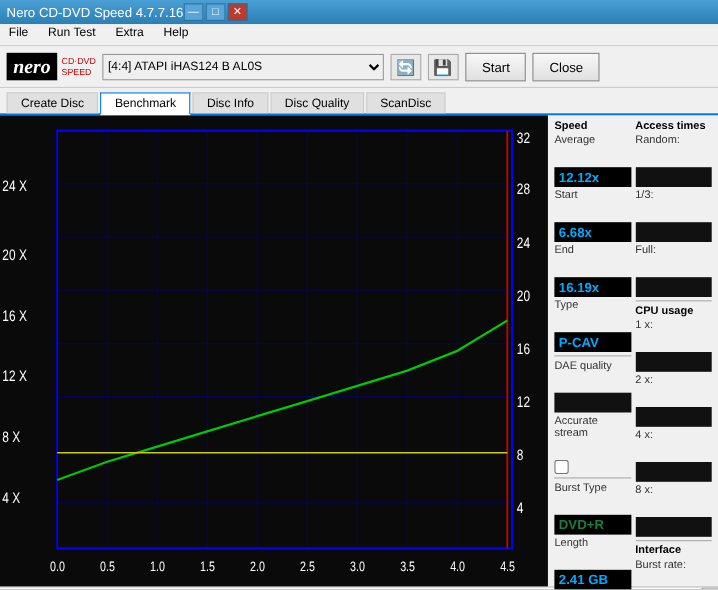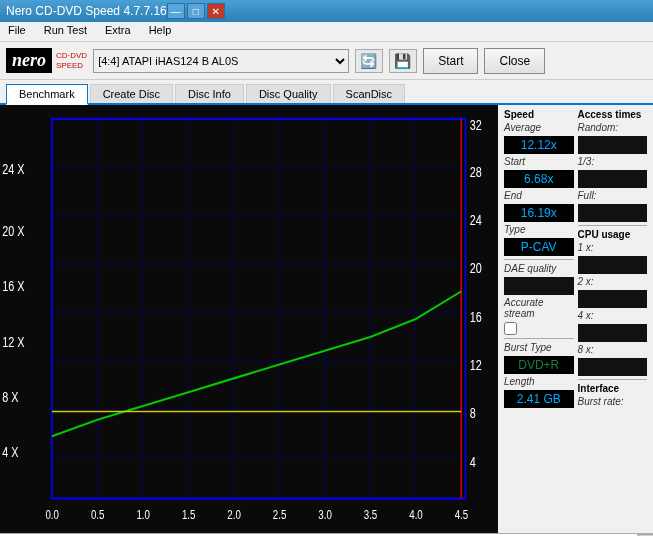--- a/index.html
+++ b/index.html
@@ -137,30 +137,29 @@
     
     .right-panel {
       width: 155px;
       background: #f0f0f0;
       padding: 4px 6px;
       display: flex;
       flex-direction: column;
       gap: 2px;
       font-size: 10px;
     }
-    .panel-label { color: #333; font-size: 10px; margin-bottom: 3px; font-style: italic; }
+    .panel-label { color: #333; font-size: 10px; margin-bottom: 19px; }
     .panel-header { font-weight: bold; font-size: 10px; color: #000; margin-bottom: 2px; }
     .stat-box {
       background: #000;
       color: #fff;
       font-size: 12px;
-      font-weight: normal;
+      font-weight: bold;
       padding: 2px 4px;
       margin-bottom: 2px;
-      text-align: center;
       min-height: 18px;
     }
     .stat-box.highlight { color: #00aaff; }
     .stat-box.empty { background: #111; }
     .checkbox-row { display: flex; align-items: center; gap: 4px; }
     .checkbox-row input { width: 13px; height: 13px; }
     .two-col { display: flex; gap: 4px; }
     .col-half { flex: 1; }
     .divider { border-top: 1px solid #aaa; margin: 3px 0; }
 
@@ -222,22 +221,22 @@
   <select class="drive-select">
     <option>[4:4]  ATAPI iHAS124  B AL0S</option>
   </select>
   <div class="toolbar-icon-btn" title="Refresh">🔄</div>
   <div class="toolbar-icon-btn" title="Save">💾</div>
   <button class="toolbar-main-btn">Start</button>
   <button class="toolbar-main-btn">Close</button>
 </div>
 
 <div class="tabs">
+  <div class="tab">Create Disc</div>
   <div class="tab active">Benchmark</div>
-  <div class="tab">Create Disc</div>
   <div class="tab">Disc Info</div>
   <div class="tab">Disc Quality</div>
   <div class="tab">ScanDisc</div>
 </div>
 
 <div class="main-content">
 
   <div class="chart-area">
     <svg class="chart-canvas" viewBox="0 0 460 310" preserveAspectRatio="none">
 

